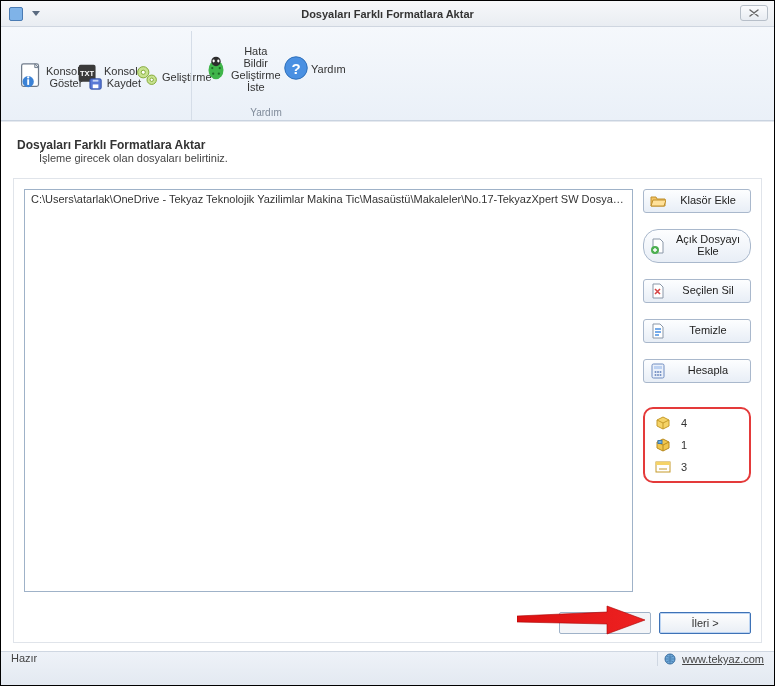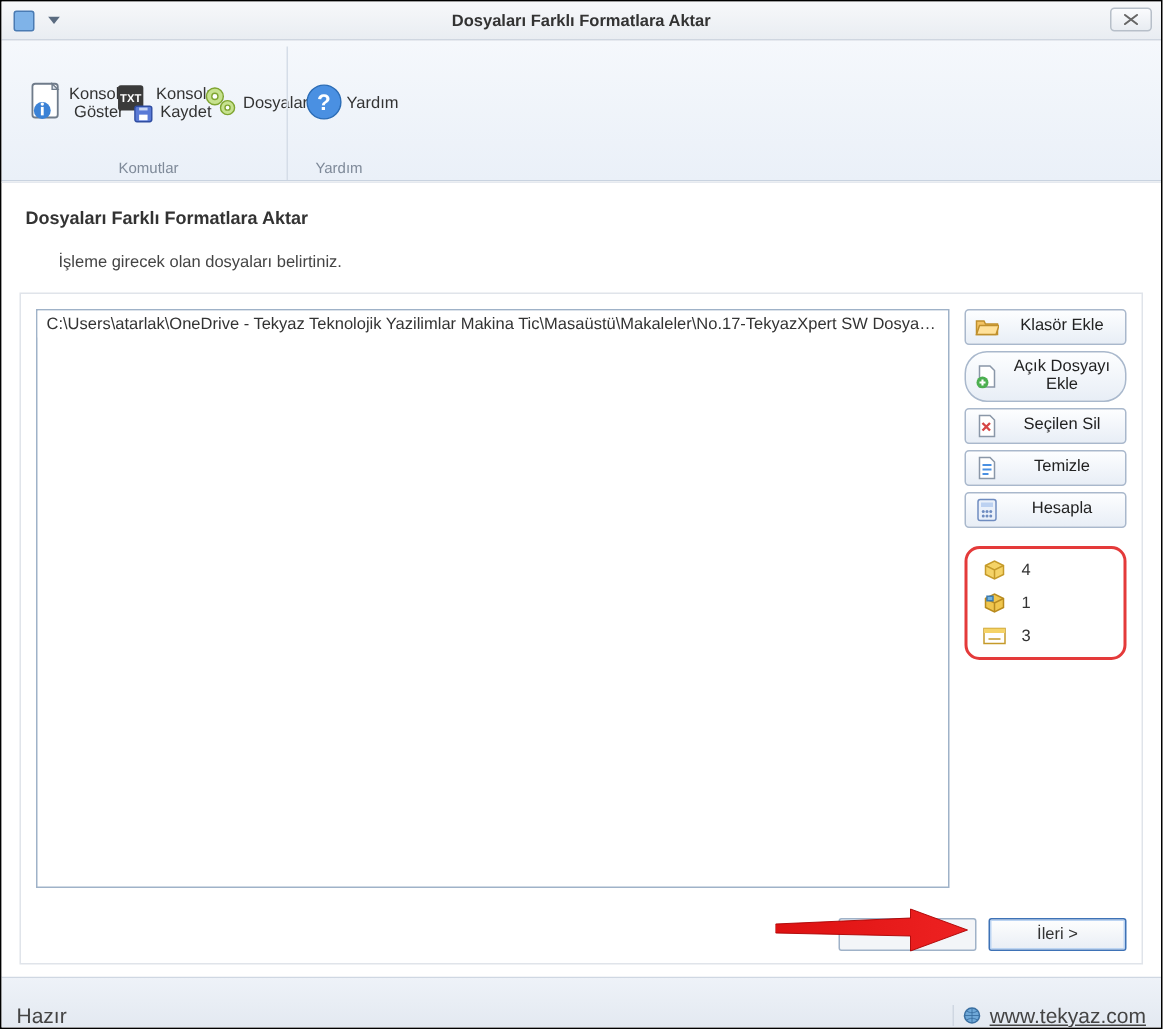--- a/index.html
+++ b/index.html
@@ -75,39 +75,39 @@
   }
 
   
   .wizard {
     flex:1; display:flex; flex-direction:column; padding:10px 12px 8px 12px;
     background:#fff; border-top:1px solid #e5e9ef;
     position:relative;
   }
   .wizard-header { padding:6px 4px 14px 4px; }
   .wizard-title { font-weight:700; color:#333; font-size:12px; }
-  .wizard-sub { color:#444; margin-left:22px; margin-top:17px; }
+  .wizard-sub { color:#444; margin-left:22px; margin-top:0; }
 
   .wizard-body {
     flex:1; border:1px solid #e0e4ea; padding:10px 10px 6px 10px;
     display:flex; flex-direction:column; position:relative;
   }
   .layout {
     display:flex; gap:10px; flex:1; min-height:0;
   }
   .file-list {
     flex:1; border:1px solid #9fb2c8; background:#fff;
     overflow:hidden; font-size:11px;
   }
   .file-list-row {
     padding:3px 6px; white-space:nowrap; overflow:hidden; text-overflow:ellipsis;
     background:#fff;
   }
   .side-buttons {
-    width:108px; display:flex; flex-direction:column; gap:4px;
+    width:108px; display:flex; flex-direction:column; gap:16px;
   }
   .sb {
     height:24px; border:1px solid #a9b8cc; border-radius:3px;
     background:linear-gradient(#fdfeff,#e8eef6);
     display:flex; align-items:center; gap:6px; padding:0 6px;
     cursor:pointer; font-size:11px; color:#222;
   }
   .sb.tall { height:34px;border-radius:15px; }
   .sb .sb-txt { flex:1; text-align:center; line-height:1.05; }
   .sb .sb-ico { width:16px; height:16px; display:flex; align-items:center; justify-content:center; flex-shrink:0; }
@@ -132,22 +132,22 @@
   .nav-btn.primary { border:1px solid #3e72b6; box-shadow:0 0 0 1px #bcd4f2 inset; }
 
   .arrow-annot {
     position:absolute; right:104px; bottom:-2px; width:130px; height:36px;
     pointer-events:none;
   }
 
   
   .statusbar {
     height:34px; background:linear-gradient(#eef2f8,#e3e9f1);
-    border-top:1px solid #cfd7e2; display:flex; align-items:flex-end;
-    padding:0 10px; justify-content:space-between; font-size:14px; color:#444;
+    border-top:1px solid #cfd7e2; display:flex; align-items:flex-start;
+    padding:0 10px; justify-content:space-between; font-size:11px; color:#444;
   }
   .status-right { display:flex; align-items:center; gap:6px;text-decoration:underline; }
   .status-right .sep { width:1px; height:14px; background:#cfd7e2; }
   .globe { width:12px; height:12px; }
 
   svg { display:block; }
 </style>
 </head>
 <body>
 
@@ -201,28 +201,43 @@
             <g fill="#c7e28f" stroke="#7fa531" stroke-width="1">
               <circle cx="12" cy="12" r="6"></circle>
               <circle cx="12" cy="12" r="2.2" fill="#fff"></circle>
             </g>
             <g fill="#c7e28f" stroke="#7fa531" stroke-width="1">
               <circle cx="21" cy="20" r="5"></circle>
               <circle cx="21" cy="20" r="1.8" fill="#fff"></circle>
             </g>
           </svg>
         </div>
-        <div class="rb-label">Dosyaları</div>
-      </div>
-    </div>
-    <div class="ribbon-title">Komutlar</div>
+        <div class="rb-label">Geliştirme</div>
+      </div>
+    </div>
   </div>
 
   <div class="ribbon-group">
     <div class="ribbon-buttons">
+      <div class="rb wide">
+        <div class="rb-icon">
+          <svg width="30" height="30" viewBox="0 0 32 32">
+            <ellipse cx="16" cy="18" rx="8" ry="10" fill="#3fb54a"></ellipse>
+            <ellipse cx="16" cy="18" rx="8" ry="10" fill="url(#g1)"></ellipse>
+            <circle cx="16" cy="9" r="5" fill="#2c2c2c"></circle>
+            <ellipse cx="13.5" cy="8.5" rx="1.2" ry="1.5" fill="#fff"></ellipse>
+            <ellipse cx="18.5" cy="8.5" rx="1.2" ry="1.5" fill="#fff"></ellipse>
+            <circle cx="12" cy="16" r="1.2" fill="#1e6a26"></circle>
+            <circle cx="20" cy="16" r="1.2" fill="#1e6a26"></circle>
+            <circle cx="13" cy="22" r="1.2" fill="#1e6a26"></circle>
+            <circle cx="19" cy="22" r="1.2" fill="#1e6a26"></circle>
+          </svg>
+        </div>
+        <div class="rb-label">Hata Bildir<br>Geliştirme İste</div>
+      </div>
       <div class="rb">
         <div class="rb-icon">
           <svg width="30" height="30" viewBox="0 0 32 32">
             <circle cx="16" cy="16" r="12" fill="#4a90e2"></circle>
             <circle cx="16" cy="16" r="12" fill="none" stroke="#2b6cb6" stroke-width="1"></circle>
             <text x="16" y="22" font-size="16" font-weight="700" fill="#fff" text-anchor="middle">?</text>
           </svg>
         </div>
         <div class="rb-label">Yardım</div>
       </div>

